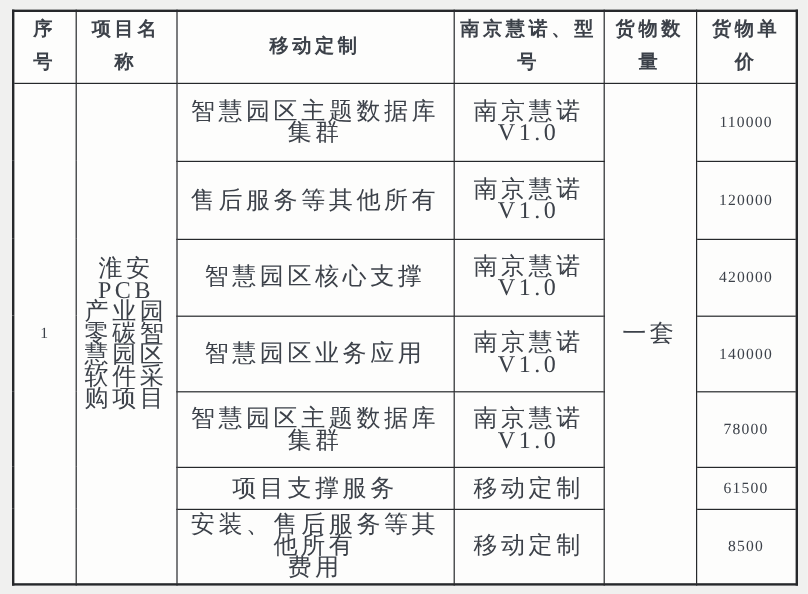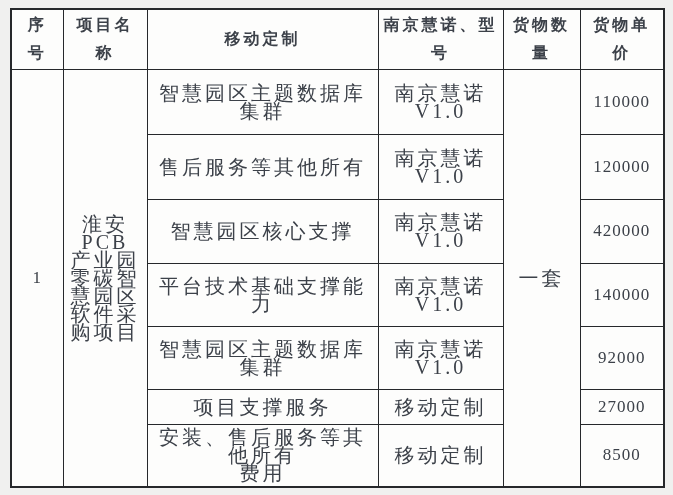--- a/index.html
+++ b/index.html
@@ -40,21 +40,21 @@
     font-size: 16px;
     letter-spacing: 3px;
     line-height: 28px;
   }
   td.cn {
     font-size: 20px;
     letter-spacing: 3px;
     line-height: 18px;
   }
   td.num {
-    font-size: 17px;
+    font-size: 13px;
     letter-spacing: 1px;
     color: #39414e;
   }
   tr.r-head { height: 60px; }
   tr.r1 { height: 65px; }
   tr.r2 { height: 65px; }
   tr.r3 { height: 64px; }
   tr.r4 { height: 63px; }
   tr.r5 { height: 63px; }
   tr.r6 { height: 35px; }
@@ -107,35 +107,35 @@
 V1.0</td>
         <td class="num">120000</td>
       </tr>
       <tr class="r3">
         <td class="cn">智慧园区核心支撑</td>
         <td class="cn">南京慧诺
 V1.0</td>
         <td class="num">420000</td>
       </tr>
       <tr class="r4">
-        <td class="cn">平台技术基础支撑能力</td>
+        <td class="cn">智慧园区业务应用</td>
         <td class="cn">南京慧诺
 V1.0</td>
         <td class="num">140000</td>
       </tr>
       <tr class="r5">
         <td class="cn">智慧园区主题数据库集群</td>
         <td class="cn">南京慧诺
 V1.0</td>
-        <td class="num">92000</td>
+        <td class="num">78000</td>
       </tr>
       <tr class="r6">
         <td class="cn">项目支撑服务</td>
         <td class="cn">移动定制</td>
-        <td class="num">27000</td>
+        <td class="num">61500</td>
       </tr>
       <tr class="r7">
         <td class="cn">安装、售后服务等其他所有
 费用</td>
         <td class="cn">移动定制</td>
         <td class="num">8500</td>
       </tr>
     </tbody>
   </table>
 </div>

